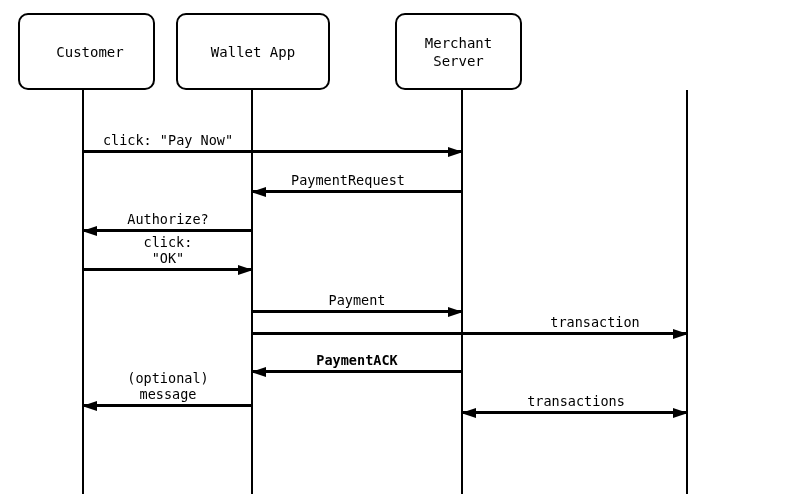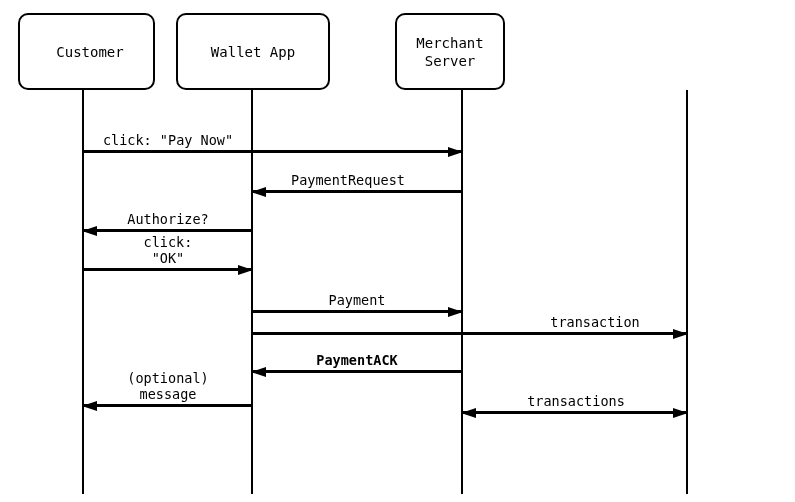--- a/index.html
+++ b/index.html
@@ -29,21 +29,21 @@
     text-align: center;
     font-size: 14px;
     line-height: 18px;
     white-space: pre-line;
     z-index: 2;
   }
   .rounded-rect { border-radius: 10px; }
   .ellipse { border-radius: 50%; }
   #p-customer { left: 18px;  top: 13px; width: 137px; height: 77px; padding-left: 7px; }
   #p-wallet   { left: 176px; top: 13px; width: 154px; height: 77px; }
-  #p-merchant { left: 395px; top: 13px; width: 110px; height: 77px; }
+  #p-merchant { left: 395px; top: 13px; width: 127px; height: 77px; }
   #p-network  { left: 596px; top: 19px; width: 184px; height: 71px; }
 
   
   .lifeline {
     position: absolute;
     top: 90px;
     height: 404px;
     width: 2px;
     background: #000000;
     z-index: 1;

